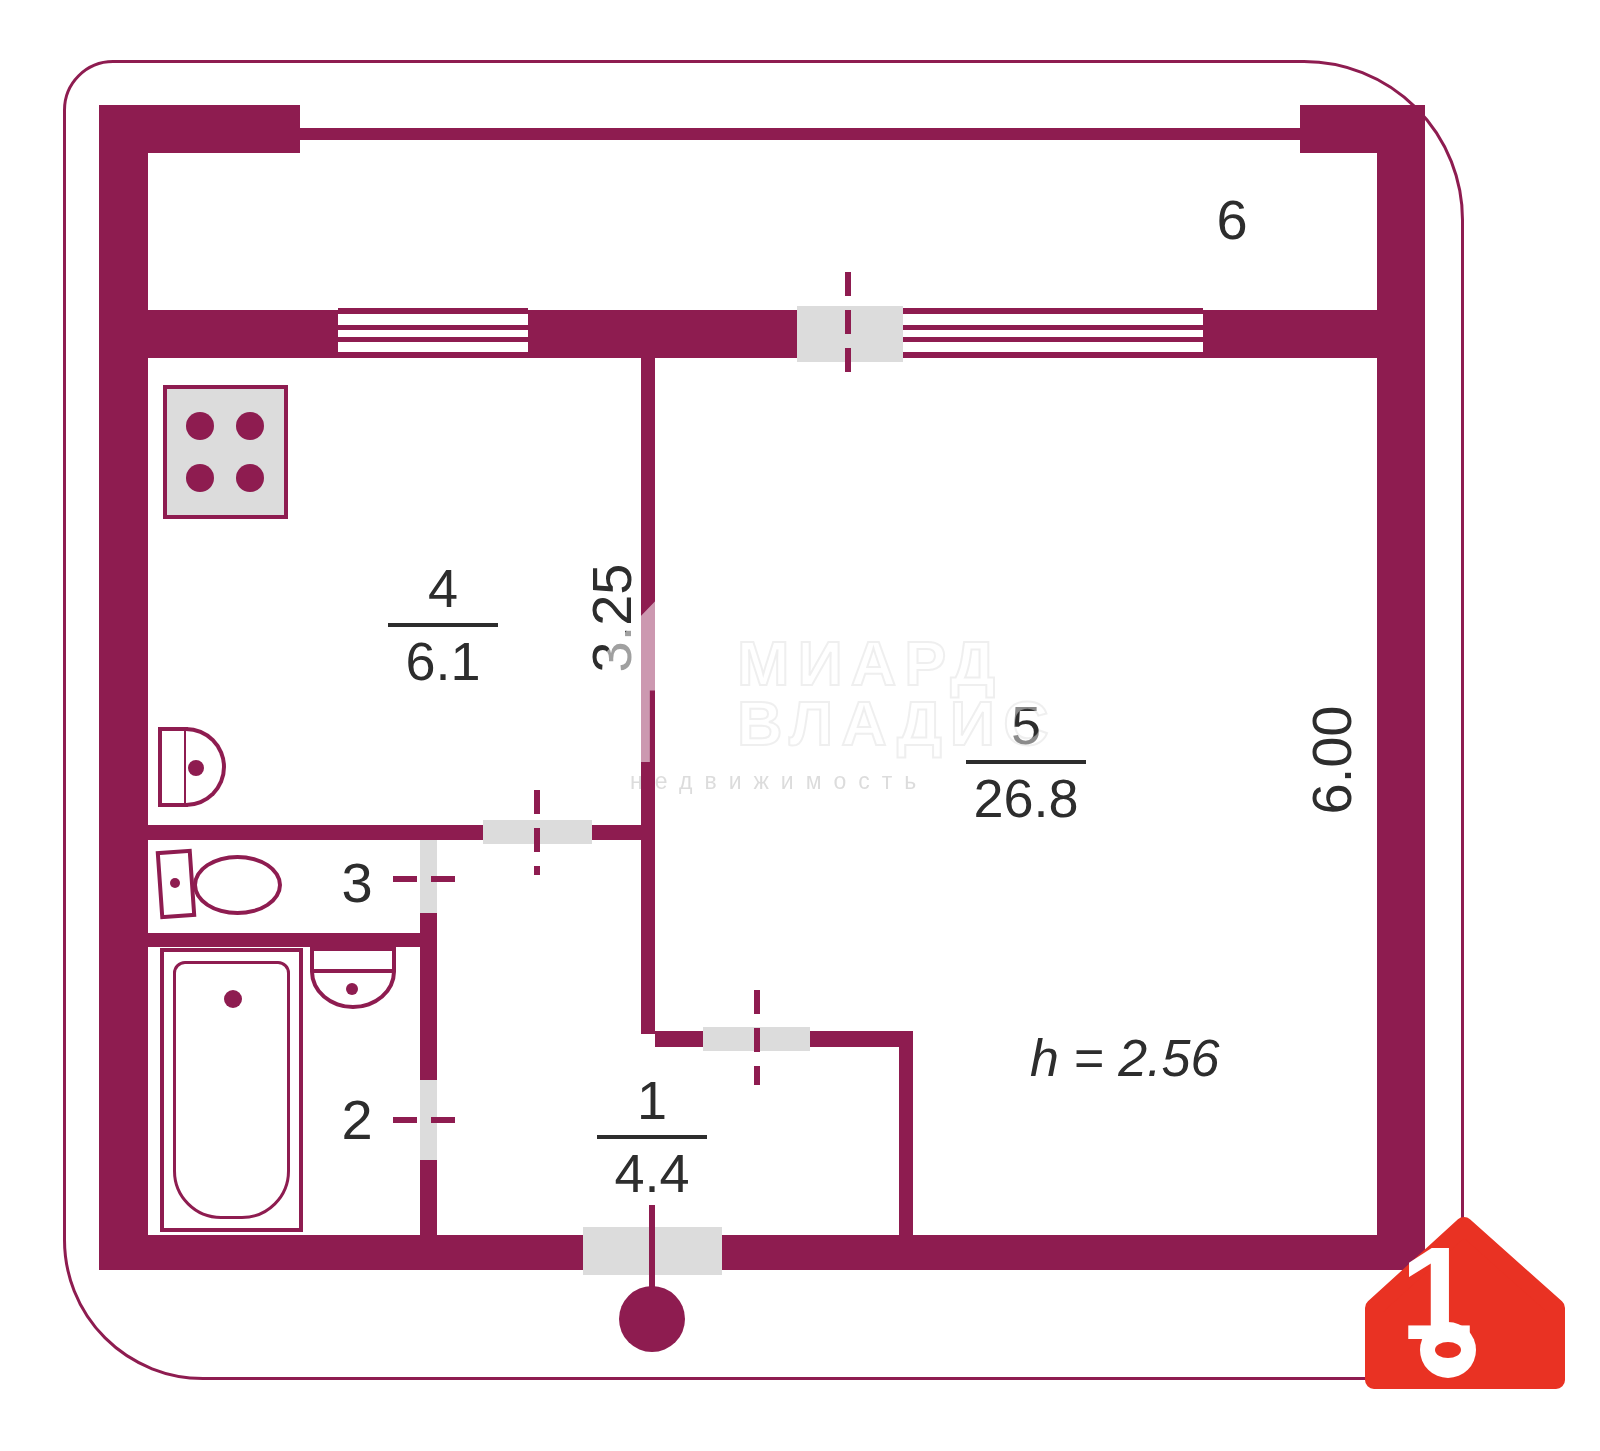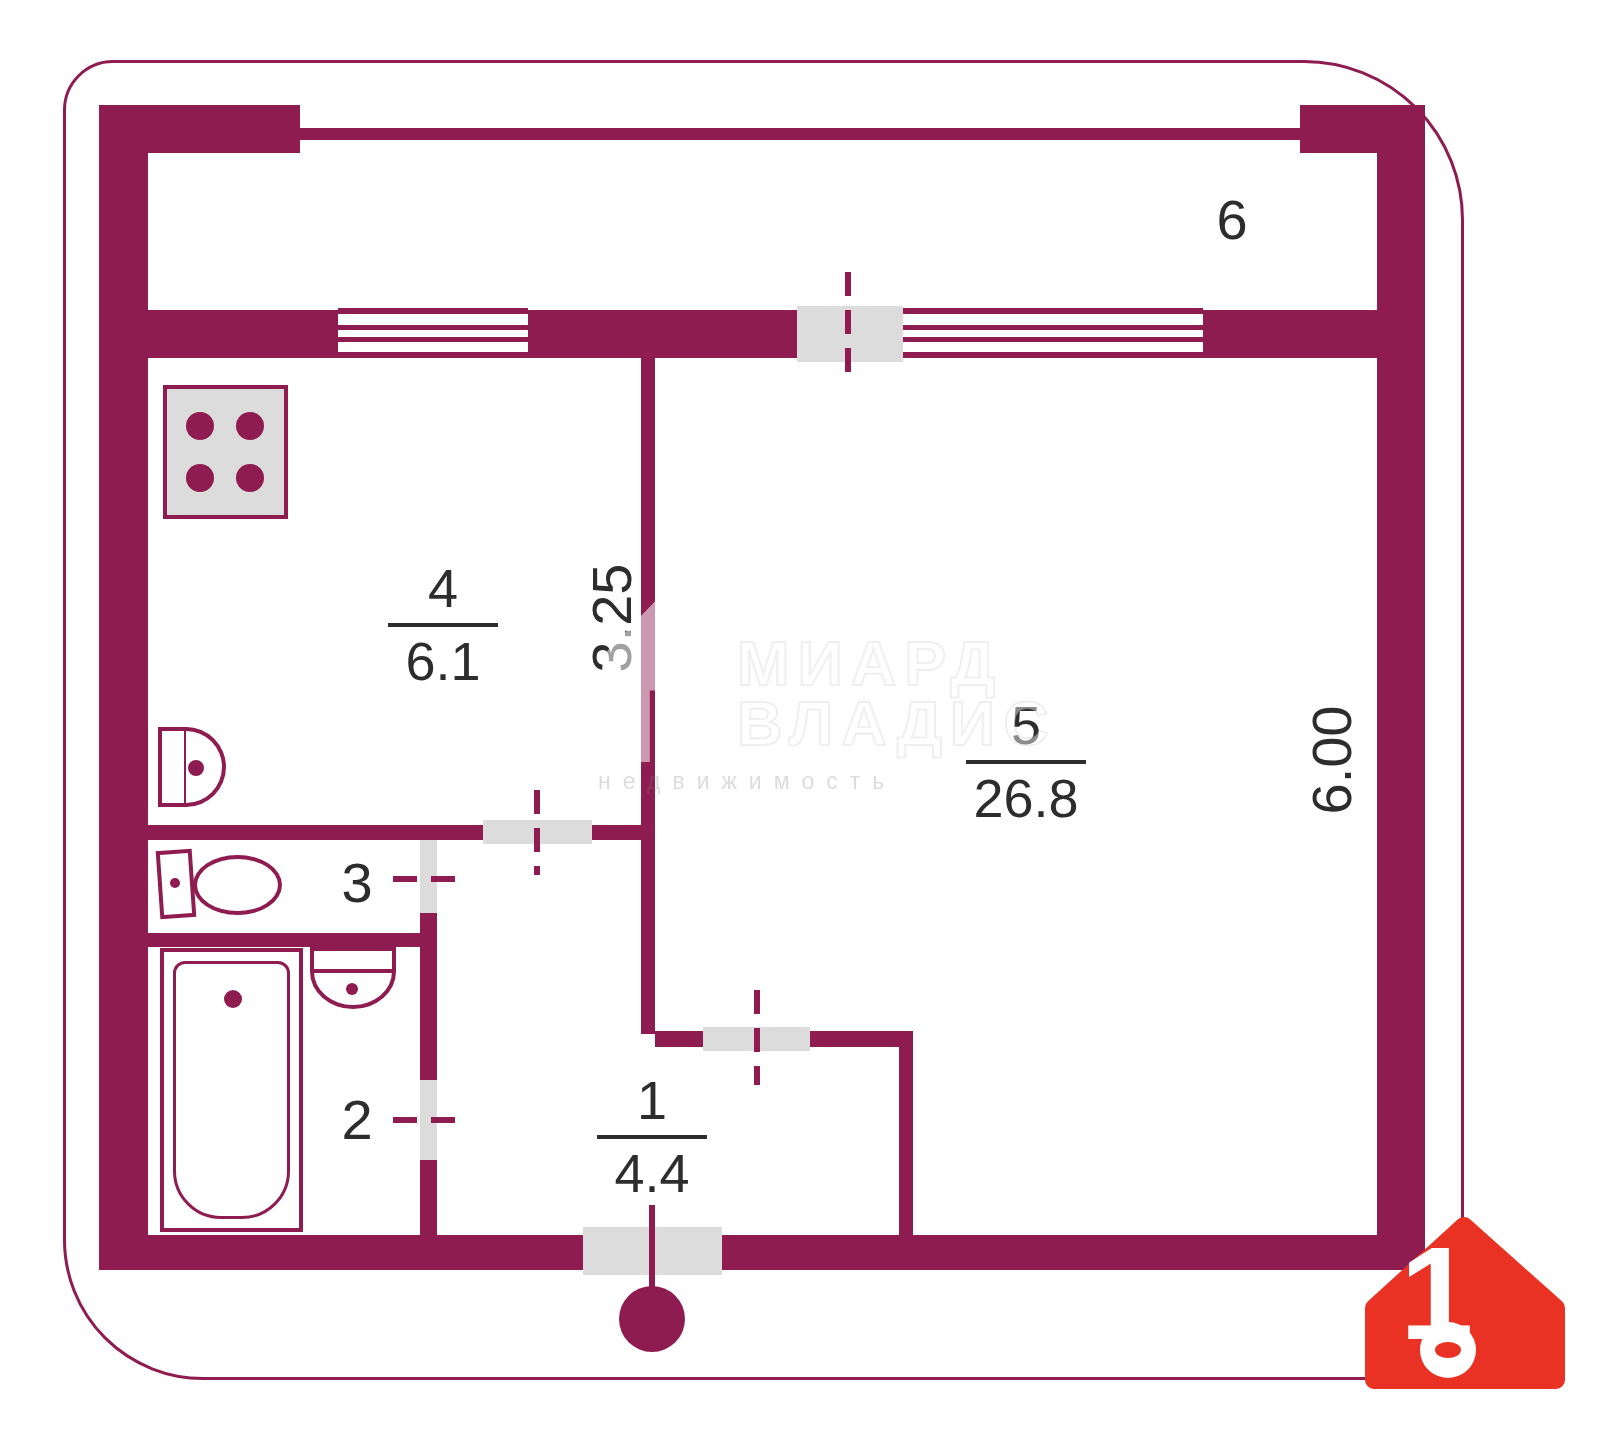--- a/index.html
+++ b/index.html
@@ -108,20 +108,21 @@
   <div class="fixture" style="left:173px;top:961px;width:117px;height:258px;border-width:3px;border-radius:12px 12px 48px 48px;"></div>
   <div class="dot" style="left:224px;top:990px;width:18px;height:18px;"></div>
 
   <div class="fixture" style="left:310px;top:947px;width:86px;height:62px;border-radius:0 0 60px 60px / 0 0 52px 52px;">
     <div style="position:absolute;left:0;right:0;top:18px;height:4px;background:var(--wall);"></div>
   </div>
   <div class="dot" style="left:346px;top:983px;width:12px;height:12px;"></div>
 
   <div class="txt rot" style="left:537px;top:590px;width:150px;height:56px;">3.25</div>
   <div class="txt rot" style="left:1252px;top:732px;width:160px;height:56px;">6.00</div>
+  <div class="txt" style="left:1030px;top:1032px;width:270px;font-style:italic;font-size:52px;text-align:left;">h = 2.56</div>
 
   <div class="txt" style="left:1197px;top:192px;width:70px;">6</div>
   <div class="rlabel" style="left:388px;top:560px;width:110px;">
     <span>4</span>
     <span class="bar"></span>
     <span>6.1</span>
   </div>
   <div class="rlabel" style="left:966px;top:697px;width:120px;">
     <span>5</span>
     <span class="bar"></span>
@@ -131,21 +132,21 @@
     <span>1</span>
     <span class="bar"></span>
     <span>4.4</span>
   </div>
   <div class="txt" style="left:327px;top:855px;width:60px;">3</div>
   <div class="txt" style="left:327px;top:1092px;width:60px;">2</div>
 
   <div class="wm-house wm"></div>
   <div class="wm-line" style="left:737px;top:632px;">МИАРД</div>
   <div class="wm-line" style="left:737px;top:692px;">ВЛАДИС</div>
-  <div class="wm-sub" style="left:598px;top:768px;">недвижимость</div>
+  <div class="wm-sub" style="left:630px;top:768px;">недвижимость</div>
 
   <div id="logo">
     <svg width="215" height="192" viewBox="0 0 215 192">
       <path d="M106 16 L198 98 L198 170 L16 170 L16 98 Z" fill="#e93223" stroke="#e93223" stroke-width="18" stroke-linejoin="round"></path>
     </svg>
     <span class="logo-one">1</span>
     <div class="logo-ring">
         <div></div>
       </div>
   </div>

